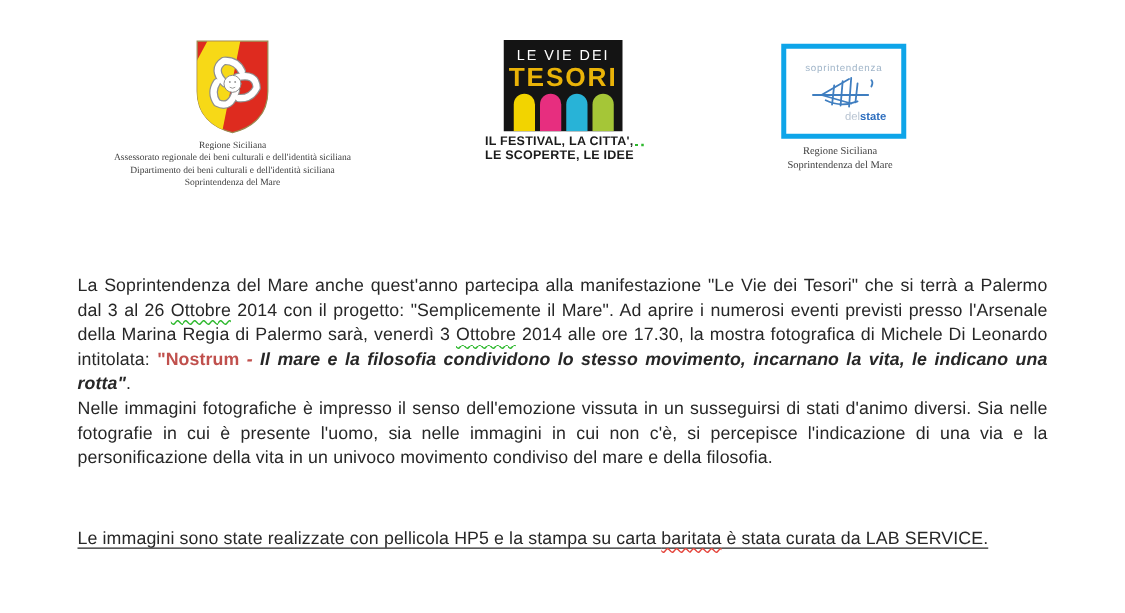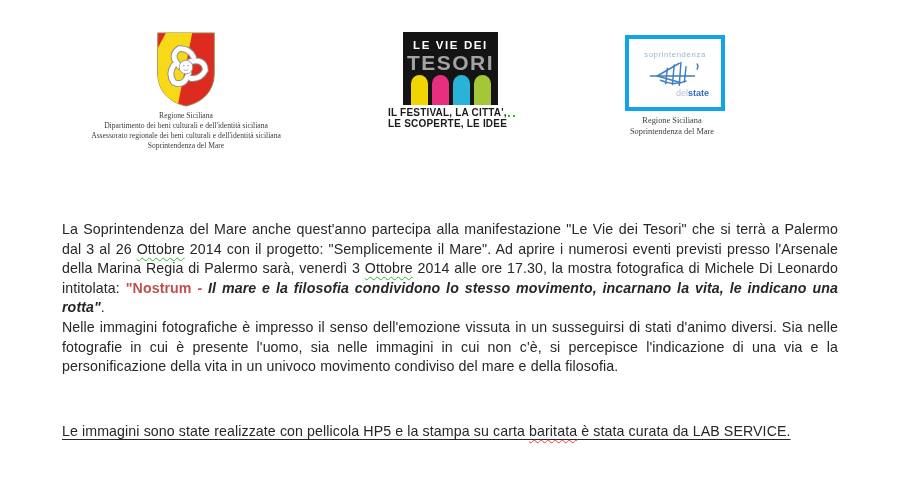--- a/index.html
+++ b/index.html
@@ -10,23 +10,23 @@
   
   .logo-left{position:absolute;left:56px;top:30px;width:260px;text-align:center;}
   .logo-left svg{display:block;margin:0 auto 3px auto;}
   .caption{font-family:"Liberation Serif",serif;color:#3c3c3c;}
   .caption-left{font-size:7.6px;line-height:10px;}
   .caption-right{font-size:8.4px;line-height:11px;margin-top:4px;}
 
   .logo-center{position:absolute;left:388px;top:32px;width:130px;}
   .tesori-square{margin-left:15px;width:95px;height:73px;background:#141414;
       position:relative;overflow:hidden;text-align:center;}
-  .tesori-line1{color:#fff;font-size:11.5px;letter-spacing:1.6px;font-weight:700;
+  .tesori-line1{color:#fff;font-size:11.5px;letter-spacing:1.6px;font-weight:400;
       margin-top:7px;}
-  .tesori-line2{color:#a3a3a3;font-size:21px;font-weight:bold;letter-spacing:1.5px;
+  .tesori-line2{color:#eab308;font-size:21px;font-weight:bold;letter-spacing:1.5px;
       margin-top:0px;}
   .arches{position:absolute;left:0;bottom:0;width:100%;display:flex;
       justify-content:center;gap:4px;}
   .arch{display:block;width:17px;height:30px;border-radius:9px 9px 0 0;}
   .tesori-sub{margin-top:2px;font-size:10px;font-weight:bold;color:#1b1b1b;
       line-height:11px;letter-spacing:0.2px;white-space:nowrap;}
   .sq-mark{display:inline-block;width:7px;height:7px;margin-left:1px;
       border-bottom:2px dotted #2DB82D;transform:translateY(1px);}
 
   .logo-right{position:absolute;left:625px;top:35px;width:94px;text-align:center;}
@@ -84,22 +84,22 @@
           <path d="M2,-6 Q16,-14 20,-2 Q18,8 8,10" transform="rotate(255)"></path>
         </g>
         <circle r="7" fill="#ffffff" stroke="#8a8a8a" stroke-width="0.8"></circle>
         <circle cx="-2.2" cy="-1.5" r="0.8" fill="#9a9a9a"></circle>
         <circle cx="2.2" cy="-1.5" r="0.8" fill="#9a9a9a"></circle>
         <path d="M-2,3 Q0,4.5 2,3" fill="none" stroke="#9a9a9a" stroke-width="0.8"></path>
       </g>
     </svg>
     <div class="caption caption-left">
       <div>Regione Siciliana</div>
+      <div>Assessorato regionale dei beni culturali e dell'identità siciliana</div>
       <div>Dipartimento dei beni culturali e dell'identità siciliana</div>
-      <div>Assessorato regionale dei beni culturali e dell'identità siciliana</div>
       <div>Soprintendenza del Mare</div>
     </div>
   </div>
 
   <div class="logo-center">
     <div class="tesori-square">
       <div class="tesori-line1">LE VIE DEI</div>
       <div class="tesori-line2">TESORI</div>
       <div class="arches">
         <span class="arch" style="background: rgb(242, 212, 0);"></span>

